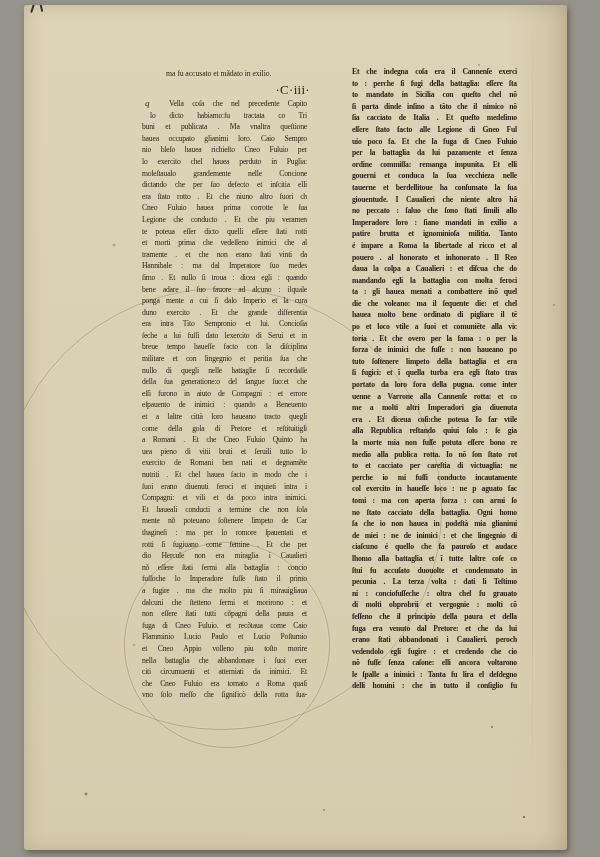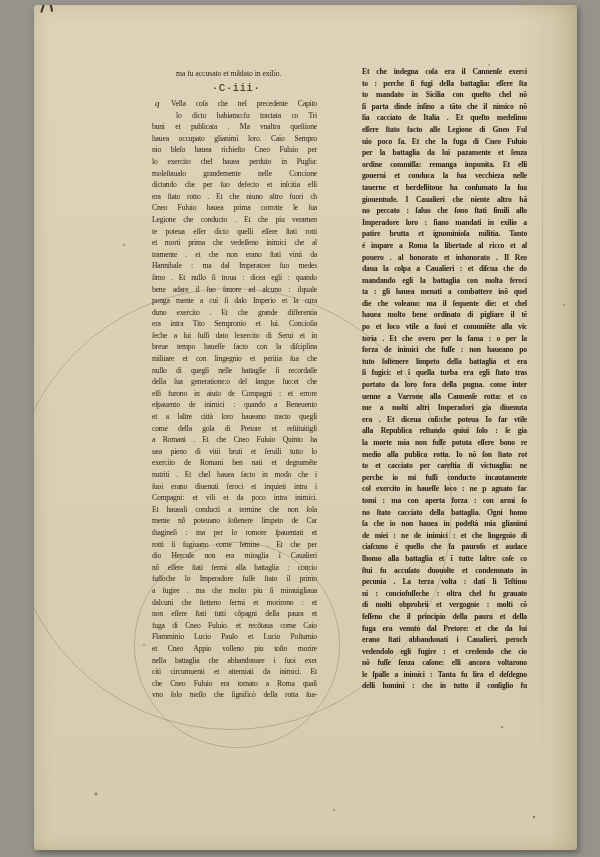--- a/index.html
+++ b/index.html
@@ -2,21 +2,21 @@
 <html><head>
 <meta charset="utf-8">
 <style>
   html,body{margin:0;padding:0;}
   body{
     width:600px;height:857px;overflow:hidden;position:relative;
     background:#96948a;
     font-family:"Liberation Serif", serif;
   }
   .paper{
-    position:absolute;left:34px;top:5px;width:543px;height:845px;
+    position:absolute;left:24px;top:5px;width:543px;height:845px;
     background:
       radial-gradient(3px 3px at 62px 789px, rgba(90,70,40,.55) 40%, transparent 60%),
       radial-gradient(2px 2px at 500px 812px, rgba(80,60,35,.6) 40%, transparent 60%),
       radial-gradient(2px 2px at 468px 722px, rgba(90,70,40,.5) 40%, transparent 60%),
       radial-gradient(3px 3px at 90px 240px, rgba(120,95,60,.35) 40%, transparent 60%),
       radial-gradient(2px 2px at 530px 300px, rgba(110,85,55,.4) 40%, transparent 60%),
       radial-gradient(2px 2px at 455px 60px, rgba(110,85,55,.35) 40%, transparent 60%),
       radial-gradient(3px 3px at 110px 640px, rgba(120,95,60,.3) 40%, transparent 60%),
       radial-gradient(2px 2px at 300px 805px, rgba(100,80,50,.4) 40%, transparent 60%),
       linear-gradient(to left, #c9bd9e 0px, #d5caac 28px, rgba(0,0,0,0) 60px),
@@ -26,37 +26,37 @@
     box-shadow: inset 0 0 18px rgba(120,100,60,.25), 2px 3px 6px rgba(0,0,0,.35);
     overflow:hidden;
   }
   .ink{color:#2c2318;}
   .running-note{
     position:absolute;left:142px;top:64px;width:200px;
     font-size:7.8px;letter-spacing:-0.1px;white-space:nowrap;
   }
   .folio{
     position:absolute;left:118px;top:77px;width:168px;
-    font-size:11px;text-align:center;letter-spacing:.3px;font-family:Liberation Mono, monospace;
+    font-size:13px;text-align:right;letter-spacing:.3px;
   }
   .guide-letter{
     position:absolute;left:121px;top:93px;font-size:9px;font-style:italic;
   }
   .col{position:absolute;width:165px;}
   .col-left{left:118px;top:93px;}
   .col-right{left:328px;top:61px;font-weight:bold;}
   .line{
     height:11.6px;line-height:11.7px;font-size:7.7px;
     letter-spacing:-0.22px;word-spacing:.2px;
     text-align:justify;text-align-last:justify;
     overflow:hidden;white-space:nowrap;
     color:#2c2318;
   }
-  .col-left .line:nth-child(1){margin-left:19px;}
-  .col-left .line:nth-child(2){margin-left:24px;}
+  .col-left .line:nth-child(1){margin-left:27px;}
+  .col-left .line:nth-child(2){margin-left:8px;}
   .stamp-circle{
     position:absolute;border:1.5px solid rgba(115,103,80,.38);border-radius:50%;
     box-shadow: inset 0 0 2px rgba(255,250,235,.5);
     pointer-events:none;
   }
   .stamp-large{left:-24px;top:283px;width:440px;height:440px;}
   .stamp-small{left:100px;top:537px;width:204px;height:204px;}
   .corner-mark{position:absolute;left:-6px;top:-6px;width:40px;height:16px;}
   .corner-mark span{
     position:absolute;display:block;width:2px;height:12px;background:#3b3026;border-radius:1px;

